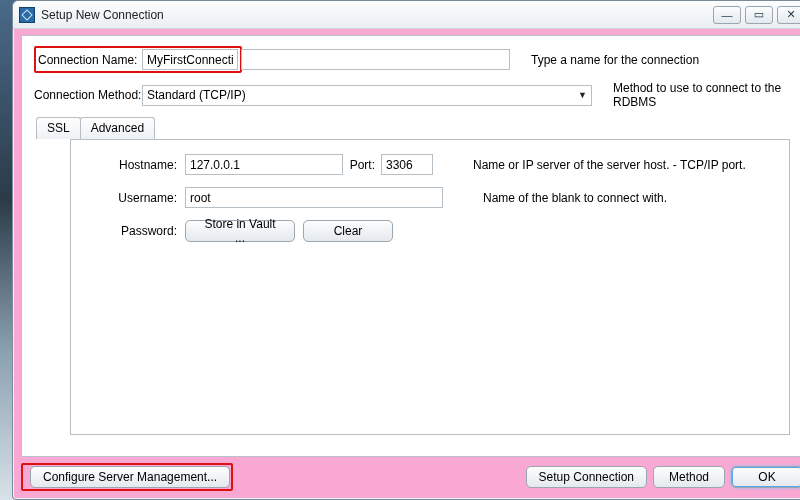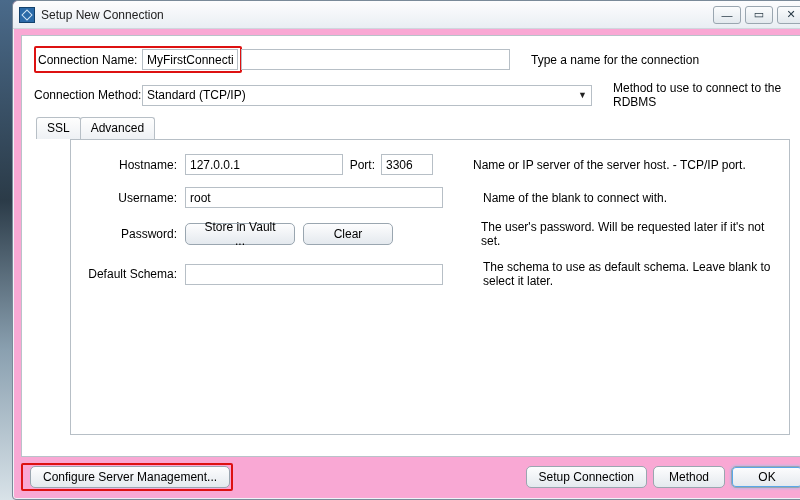--- a/index.html
+++ b/index.html
@@ -146,29 +146,22 @@
             <input class="txt" style="width: 258px;" value="root">
             <div style="width:40px;"></div>
             <div style="flex:1;">Name of the blank to connect with.</div>
           </div>
 
           <div class="formrow">
             <div class="flab">Password:</div>
             <button class="btn" style="width:110px;">Store in Vault ...</button>
             <button class="btn" style="width:90px; margin-left:8px;">Clear</button>
             <div style="width:88px;"></div>
-            <div style="flex:1;">The user's password. Will be requested later if it's not set.</div>
           </div>
 
-          <div class="formrow">
-            <div class="flab">Default Schema:</div>
-            <input class="txt" style="width: 258px;" value="">
-            <div style="width:40px;"></div>
-            <div style="flex:1;">The schema to use as default schema. Leave blank to select it later.</div>
-          </div>
 
         </div>
       </div>
 
     </div>
   </div>
 
   <div class="footer">
     <span class="red-wrap">
       <button class="btn" style="min-width:190px;">Configure Server Management...</button>

